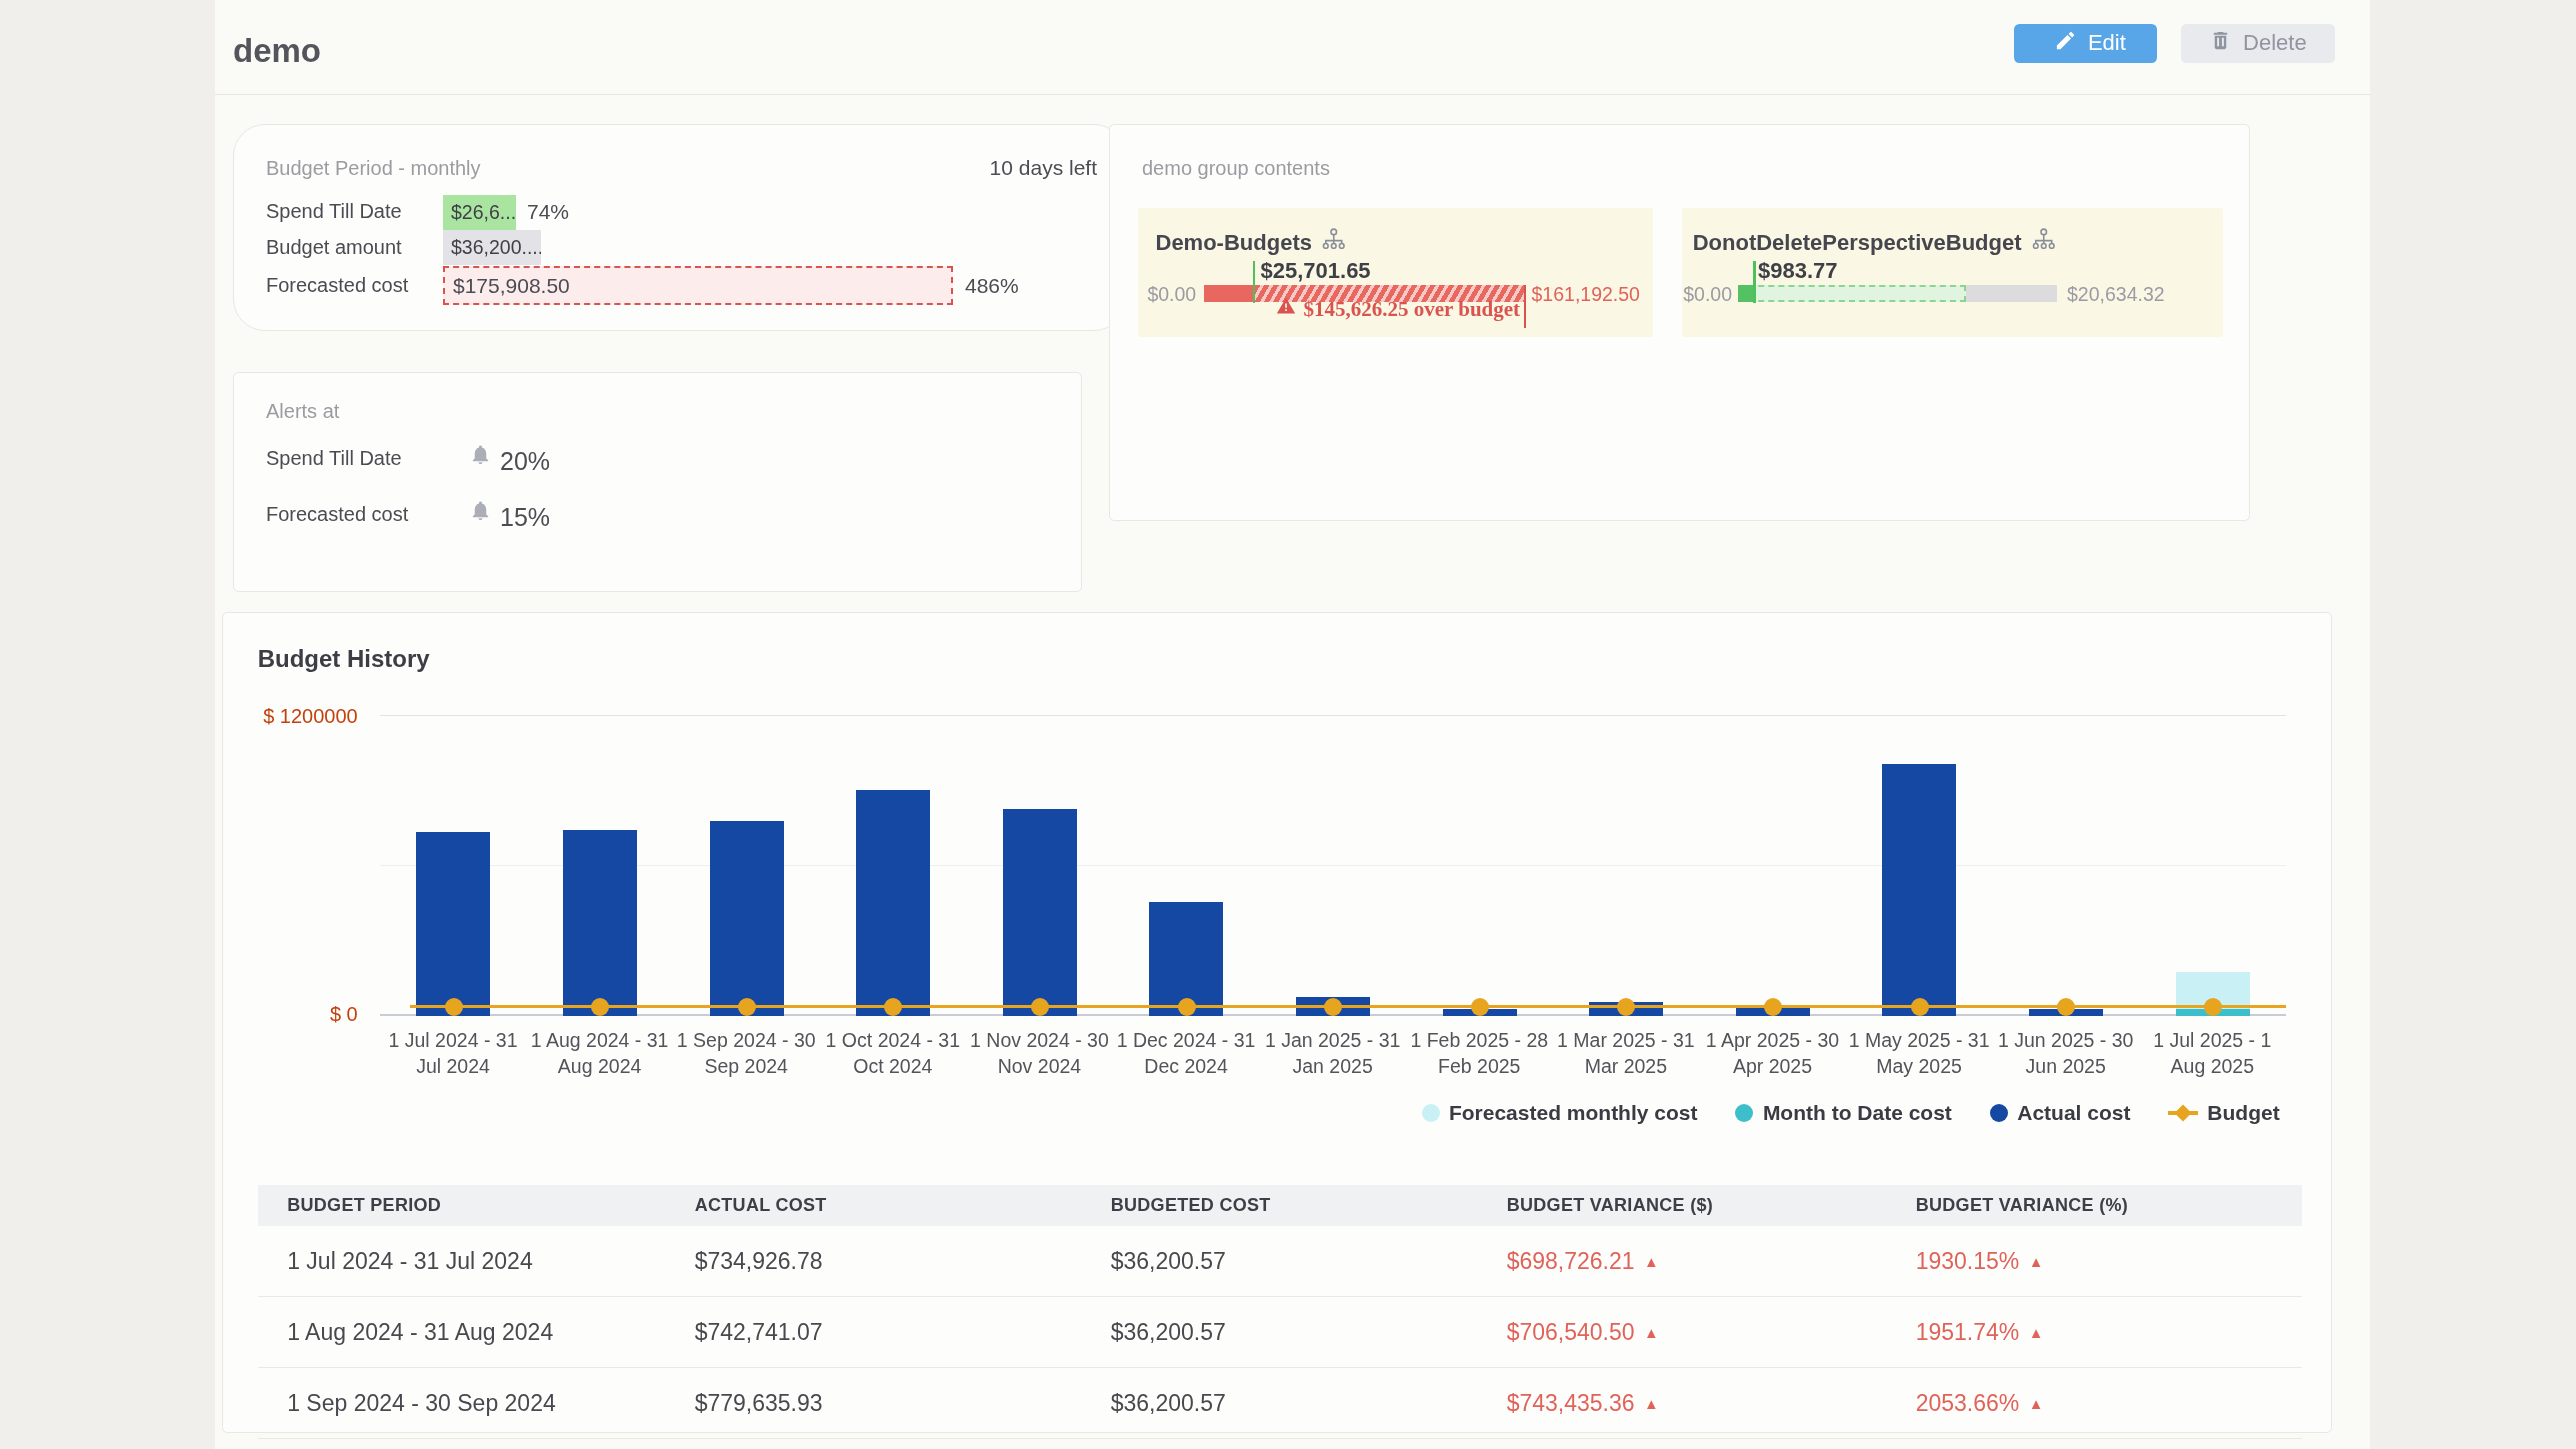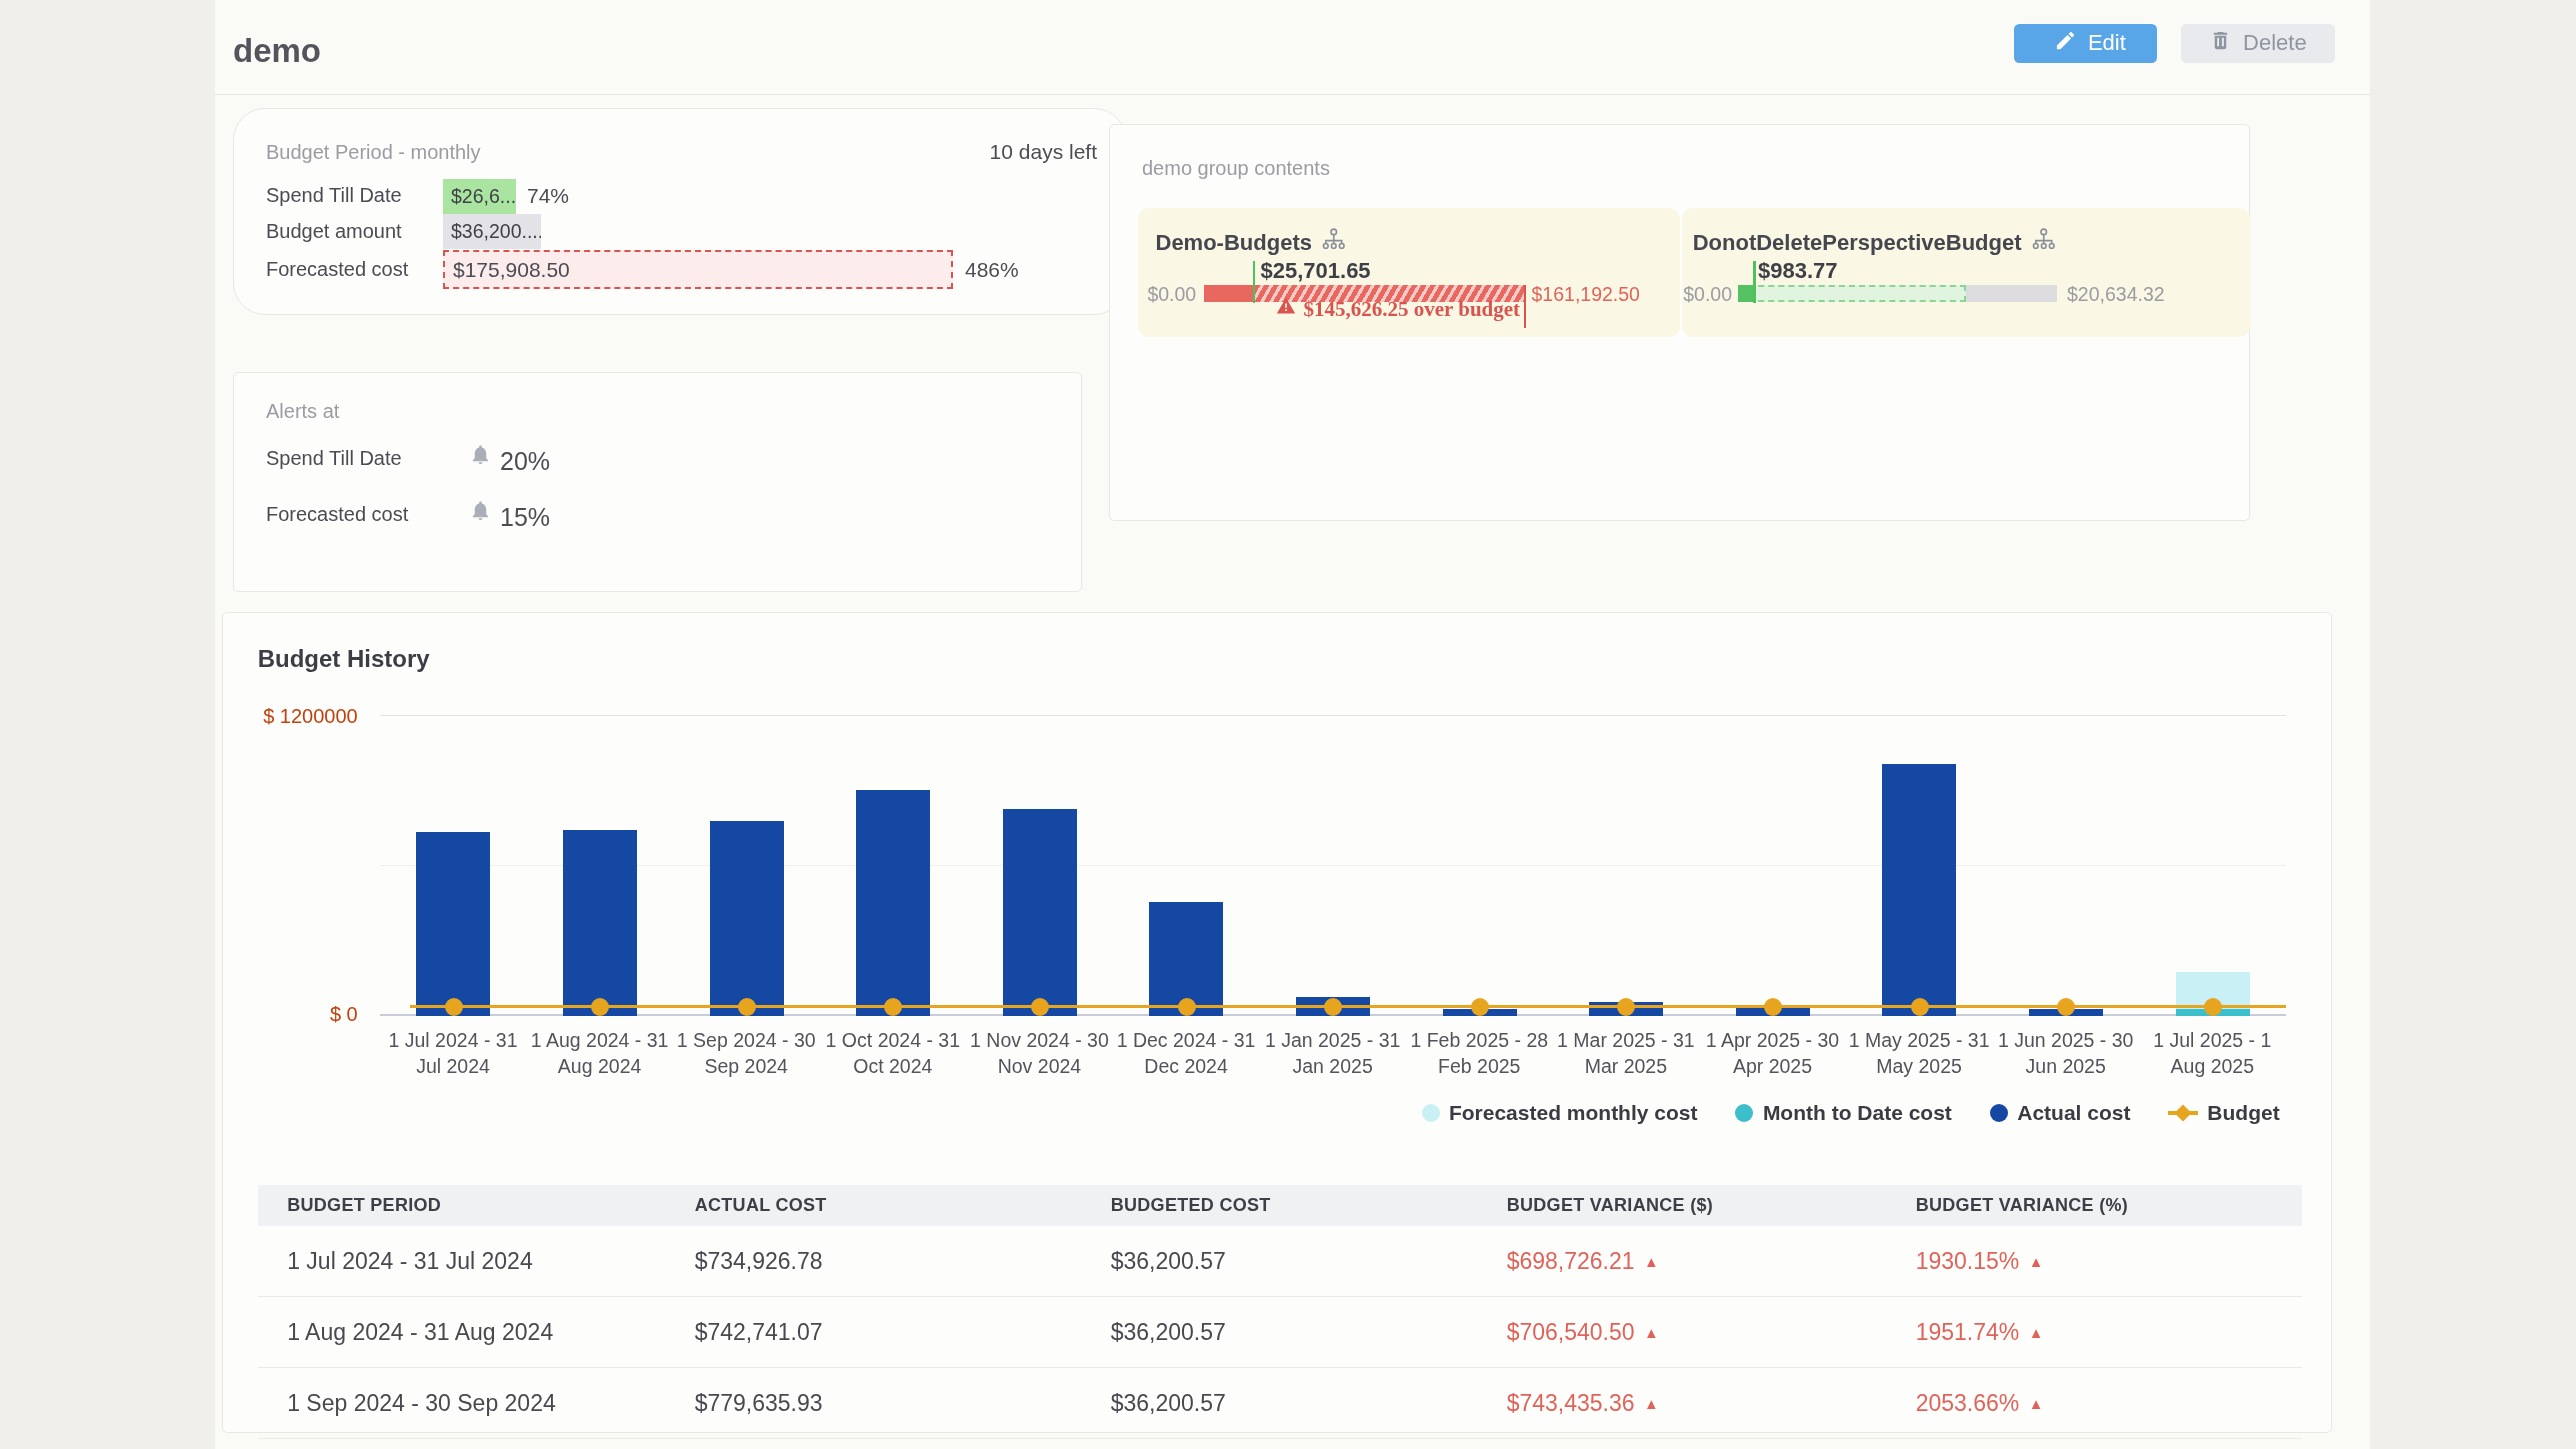--- a/index.html
+++ b/index.html
@@ -16,38 +16,38 @@
   
   #page-title{position:absolute;left:18px;top:32px;font-size:33px;font-weight:700;color:#54545c;}
   .hdr-divider{position:absolute;left:0;top:94px;width:100%;height:1.3px;background:#e6e5e1;}
   .btn{position:absolute;top:23.5px;height:39px;border:none;border-radius:5.4px;display:flex;align-items:center;justify-content:center;gap:10.7px;font-size:22px;font-family:inherit;cursor:pointer;}
   #edit-btn{left:1799px;width:143px;background:#58a6e8;color:#ffffff;padding-left:15px;}
   #delete-btn{left:1966px;width:154px;background:#e9eaed;color:#8f95a0;}
   .btn svg{width:23px;height:23px;}
 
   
   .card{position:absolute;background:#fdfdfb;border:0.7px solid #e8e7e2;border-radius:5.4px;box-sizing:border-box;}
-  #bp-card{left:18px;top:108px;width:893px;height:207px;border-radius:32px;}
+  #bp-card{left:18px;top:124px;width:893px;height:207px;border-radius:32px;}
   #alerts-card{left:18px;top:372px;width:849px;height:220px;}
   #group-card{left:894px;top:124px;width:1141px;height:397px;}
   .card-title{position:absolute;left:32px;top:32px;font-size:20px;color:#9b9ba3;}
   #days-left{position:absolute;right:28px;top:31px;font-size:21px;color:#4c4c54;}
   .row-label{position:absolute;left:32px;font-size:20px;color:#4b4b53;white-space:nowrap;}
   .chip{position:absolute;box-sizing:border-box;display:flex;align-items:center;padding-left:8px;font-size:19.5px;color:#3f3f46;white-space:nowrap;overflow:hidden;}
   #chip-spend{left:209px;top:70px;width:73px;height:35px;background:#a9e5a1;}
   #chip-budget{left:209px;top:105px;width:98px;height:35px;background:#e3e3e7;}
   #box-forecast{left:209px;top:141px;width:510px;height:39px;background:#fcecec;border:2px dashed #d9534f;font-size:21px;color:#4c4c54;}
   .row-pct{position:absolute;font-size:21px;color:#4c4c54;}
 
   
   .alert-row .bell{position:absolute;width:23px;height:23px;}
   .alert-val{position:absolute;font-size:25px;color:#4c4c54;}
 
   
-  .tile{position:absolute;top:83px;height:129px;background:#faf7e4;border-radius:11px;padding-left:27px;}
+  .tile{position:absolute;top:83px;height:129px;background:#faf7e4;border-radius:2px;}
   #tile-0{left:27.5px;width:515px;}
   #tile-1{left:572px;width:541px;}
   .tile-name{position:absolute;top:19px;font-size:22px;font-weight:700;color:#46464e;display:flex;align-items:center;gap:9.4px;white-space:nowrap;cursor:pointer;}
   .tile-name svg{width:25.5px;height:25.5px;}
   .tile-amount{position:absolute;top:50px;font-size:22px;font-weight:700;color:#3f3f46;}
   .tile-min{position:absolute;top:75px;font-size:19.5px;color:#9b9ba3;text-align:right;}
   .tile-max{position:absolute;top:75px;font-size:19.5px;white-space:nowrap;}
   .tbar{position:absolute;top:77px;height:17.4px;}
   .vline{position:absolute;width:2.7px;}
   .over-row{position:absolute;display:flex;align-items:center;gap:8px;font-size:21px;font-weight:700;color:#d9534f;white-space:nowrap;}

